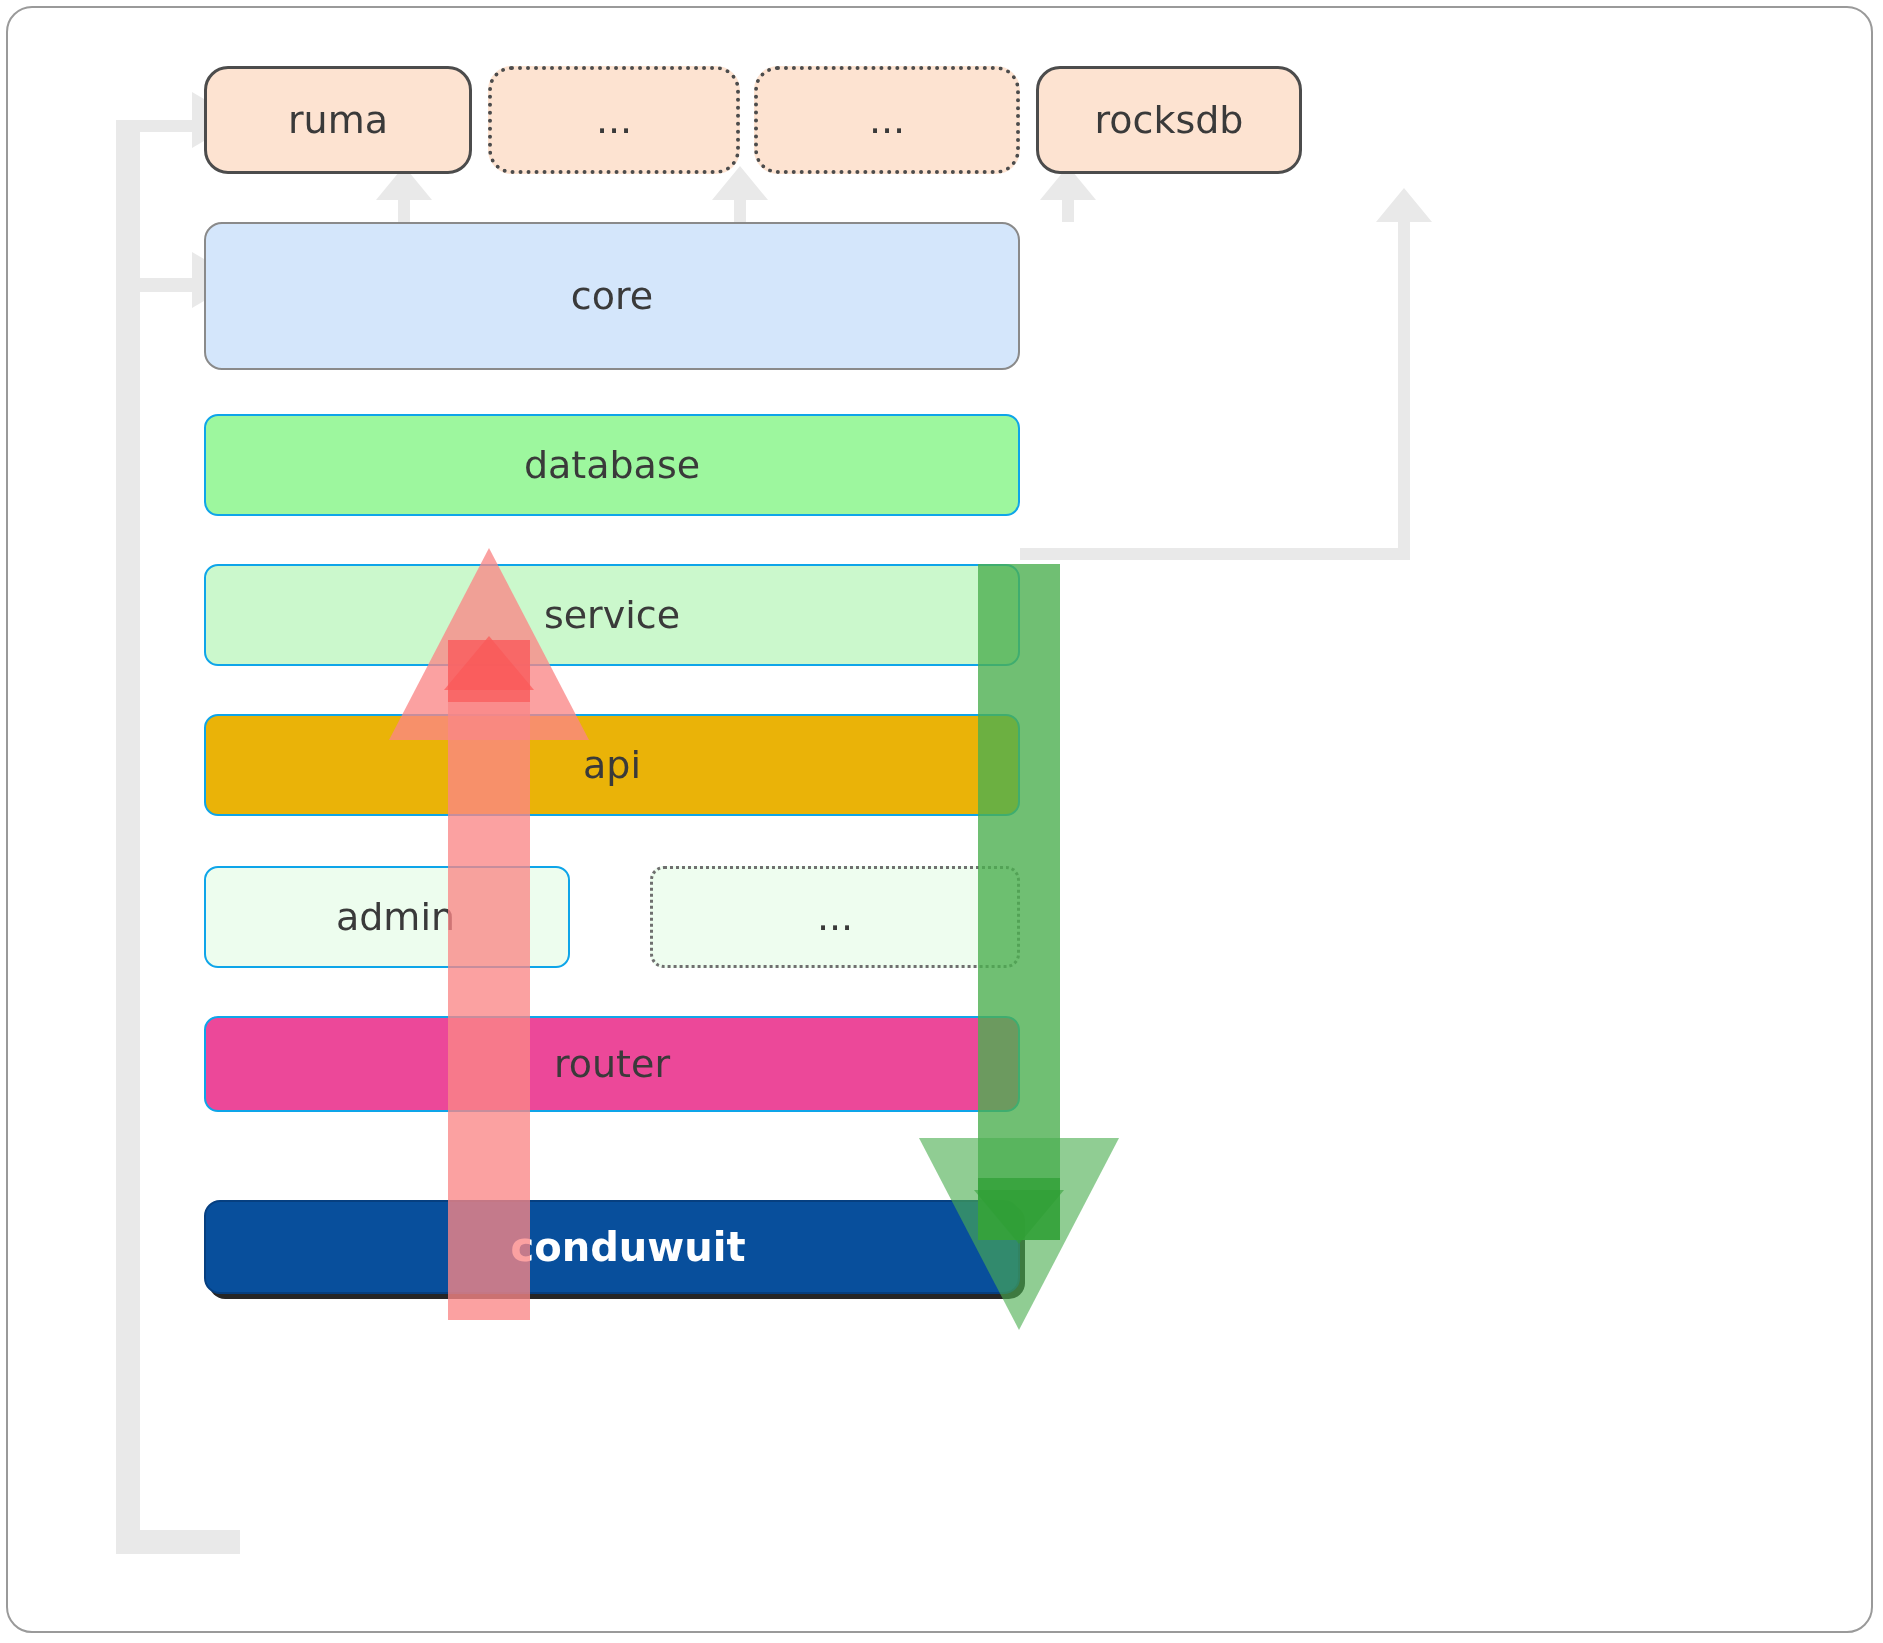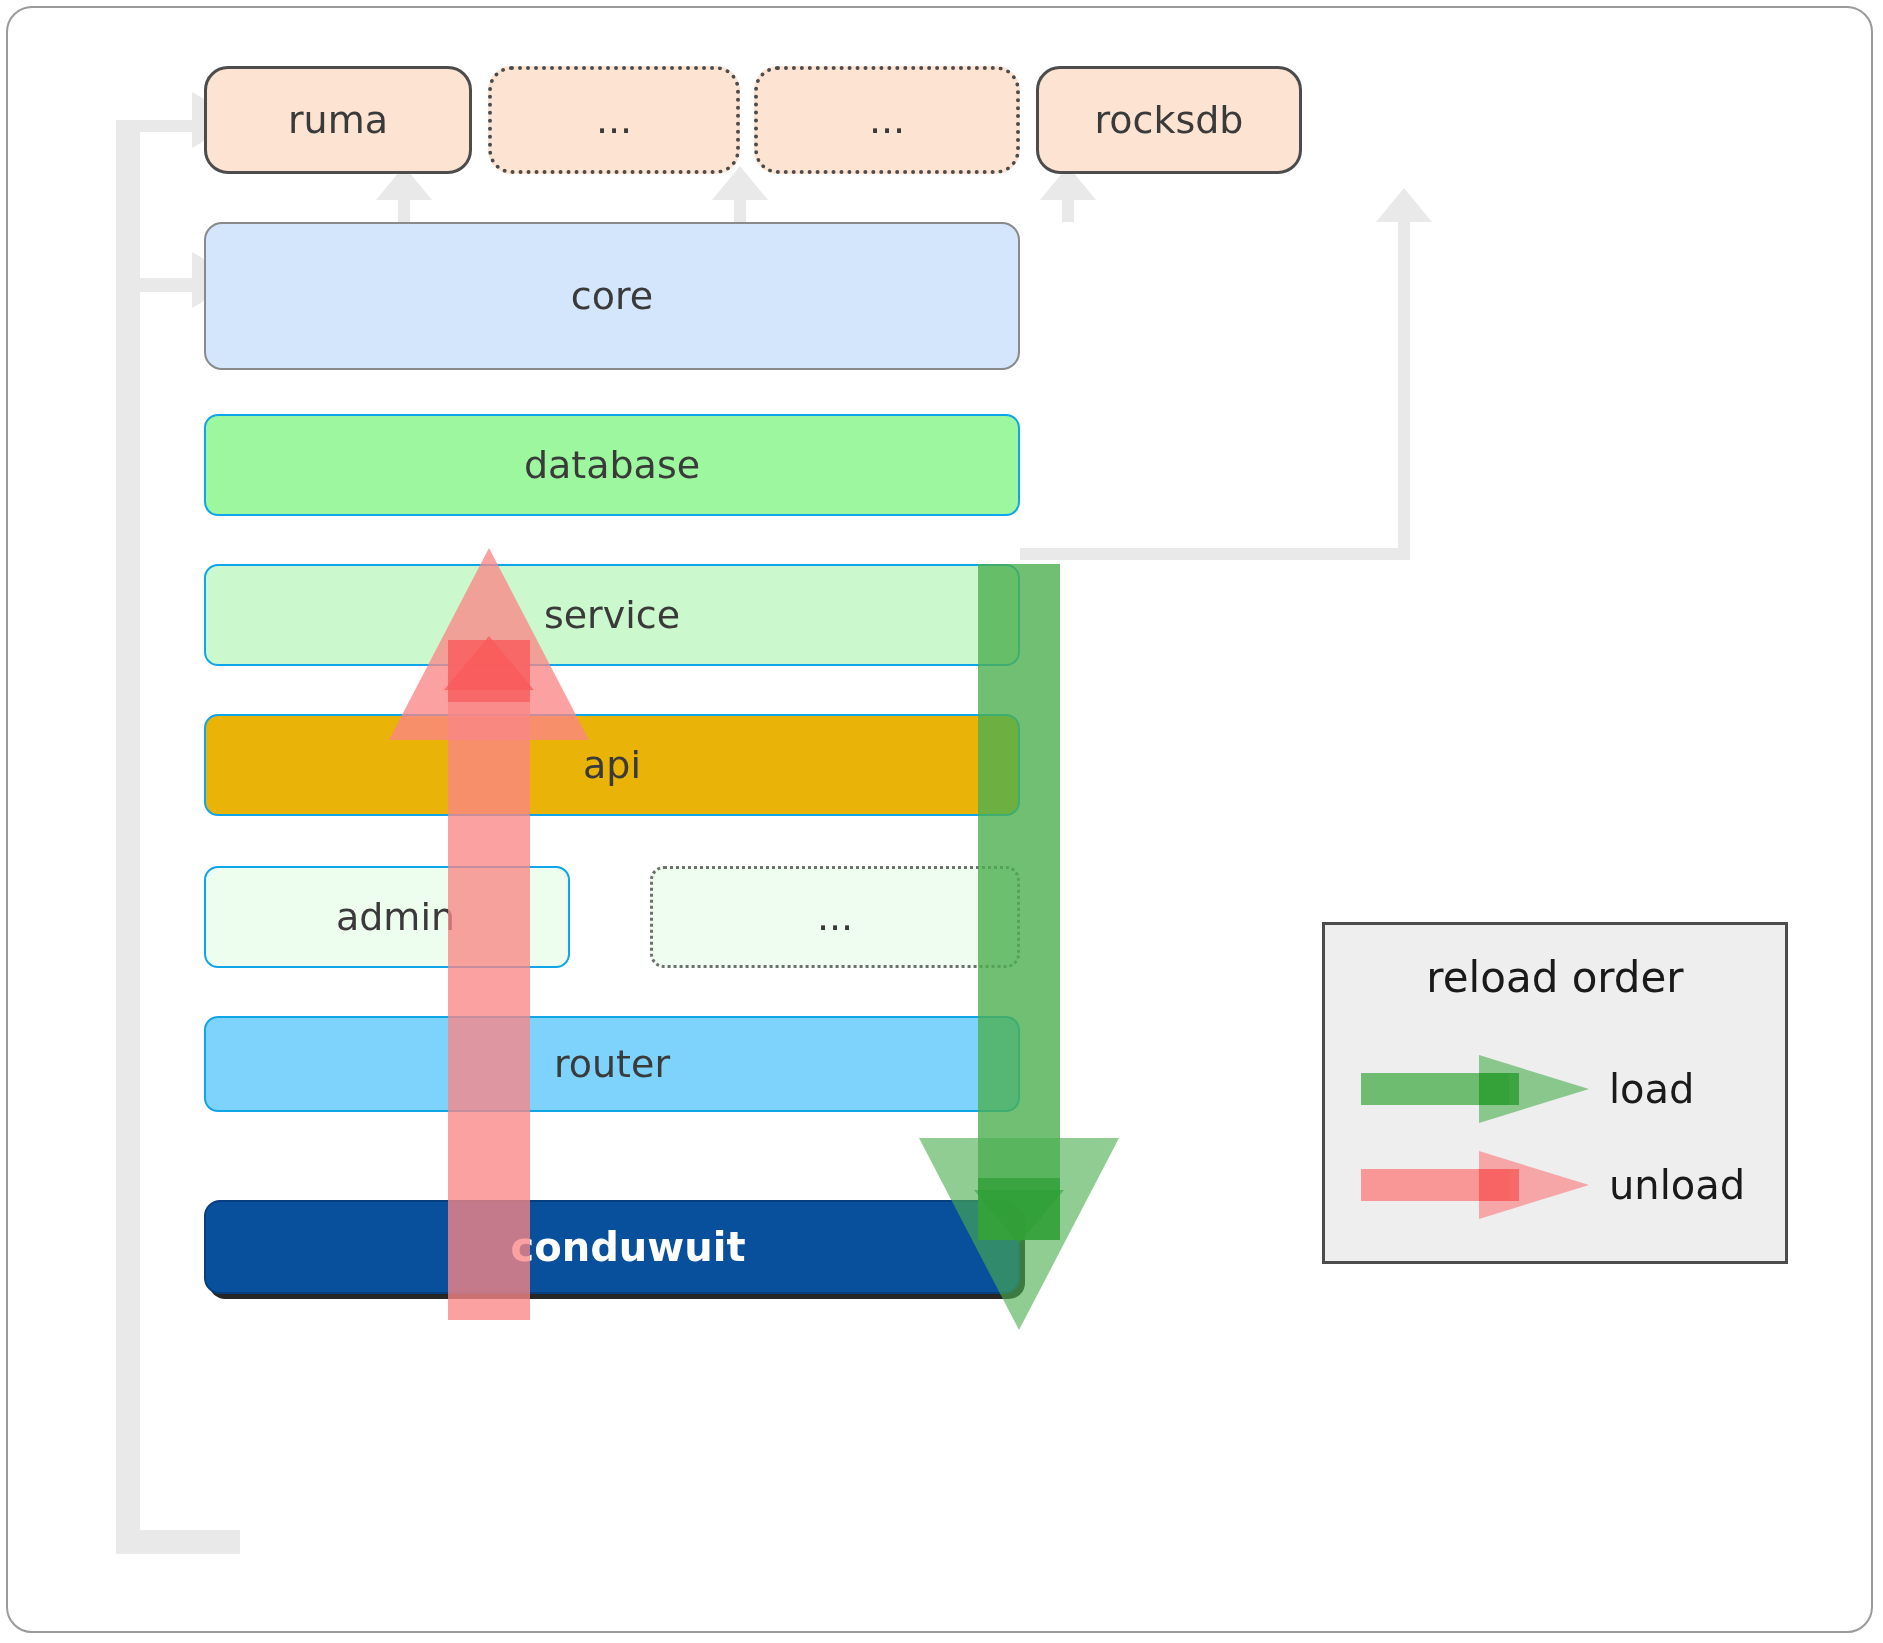--- a/index.html
+++ b/index.html
@@ -97,21 +97,21 @@
     left: 204px;
     width: 816px;
     height: 102px;
   }
   .ws.database { background: #9df79e; top: 414px; }
   .ws.service  { background: #cbf8cc; top: 564px; }
   .ws.api      { background: #eab308; top: 714px; }
   .ws.admin    { background: #edfdee; top: 866px; width: 366px; padding-left: 17px; }
   .ws.dots     { background: #eefdef; top: 866px; left: 650px; width: 370px;
                  border-style: dotted; border-width: 3px; border-color: #6f6f6f; }
-  .ws.router   { background: #7dd3fc; top: 1016px; height: 96px; }
+  .ws.router   { background: #ec4899; top: 1016px; height: 96px; }
 
   
   .app-box {
     background: #084f9c;
     border: 2px solid #063f80;
     border-radius: 16px;
     color: #ffffff;
     font-weight: bold;
     font-size: 40px;
     left: 204px;
@@ -257,35 +257,14 @@
       <rect x="978" y="564" width="82" height="676" fill="#4caf50" opacity="0.80"></rect>
 
       <polygon points="1019,1330 919,1138 1119,1138" fill="#4caf50" opacity="0.62"></polygon>
 
       <polygon points="1019,1244 974,1190 1064,1190" fill="#2e9e33" opacity="0.55"></polygon>
 
       <rect x="978" y="1178" width="82" height="62" fill="#2e9e33" opacity="0.70"></rect>
     </g>
   </svg>
 
-  <div class="legend">
-    <div class="legend-title">reload order</div>
-
-    <div class="legend-row load">
-      <svg class="legend-swatch" viewBox="0 0 228 80" preserveAspectRatio="none">
-        <rect x="0" y="24" width="148" height="32" fill="#4caf50" opacity="0.80"></rect>
-        <polygon points="228,40 118,6 118,74" fill="#4caf50" opacity="0.62"></polygon>
-        <rect x="118" y="24" width="40" height="32" fill="#2e9e33" opacity="0.85"></rect>
-      </svg>
-      <span class="legend-label">load</span>
-    </div>
-
-    <div class="legend-row unload">
-      <svg class="legend-swatch" viewBox="0 0 228 80" preserveAspectRatio="none">
-        <rect x="0" y="24" width="148" height="32" fill="#fa8787" opacity="0.85"></rect>
-        <polygon points="228,40 118,6 118,74" fill="#fa8787" opacity="0.70"></polygon>
-        <rect x="118" y="24" width="40" height="32" fill="#f85a5a" opacity="0.80"></rect>
-      </svg>
-      <span class="legend-label">unload</span>
-    </div>
-  </div>
 
 </div>
 
 </body></html>

